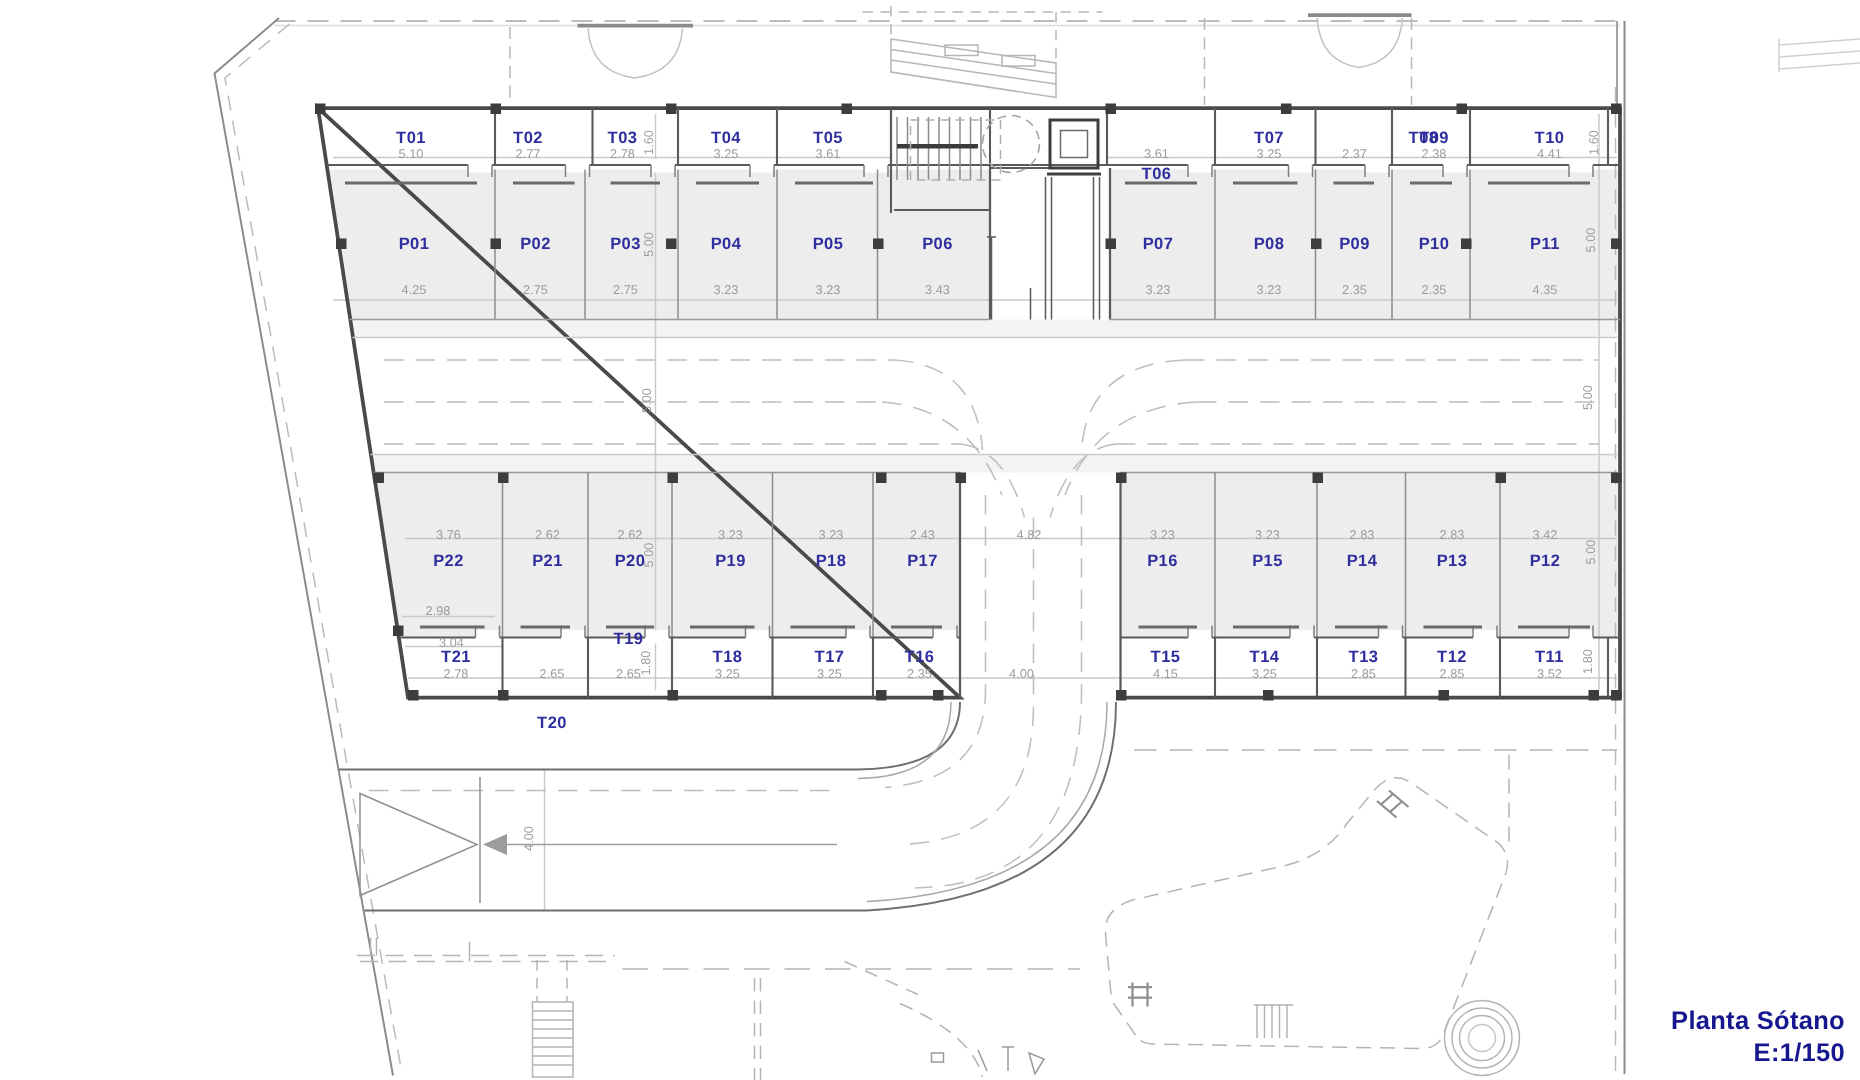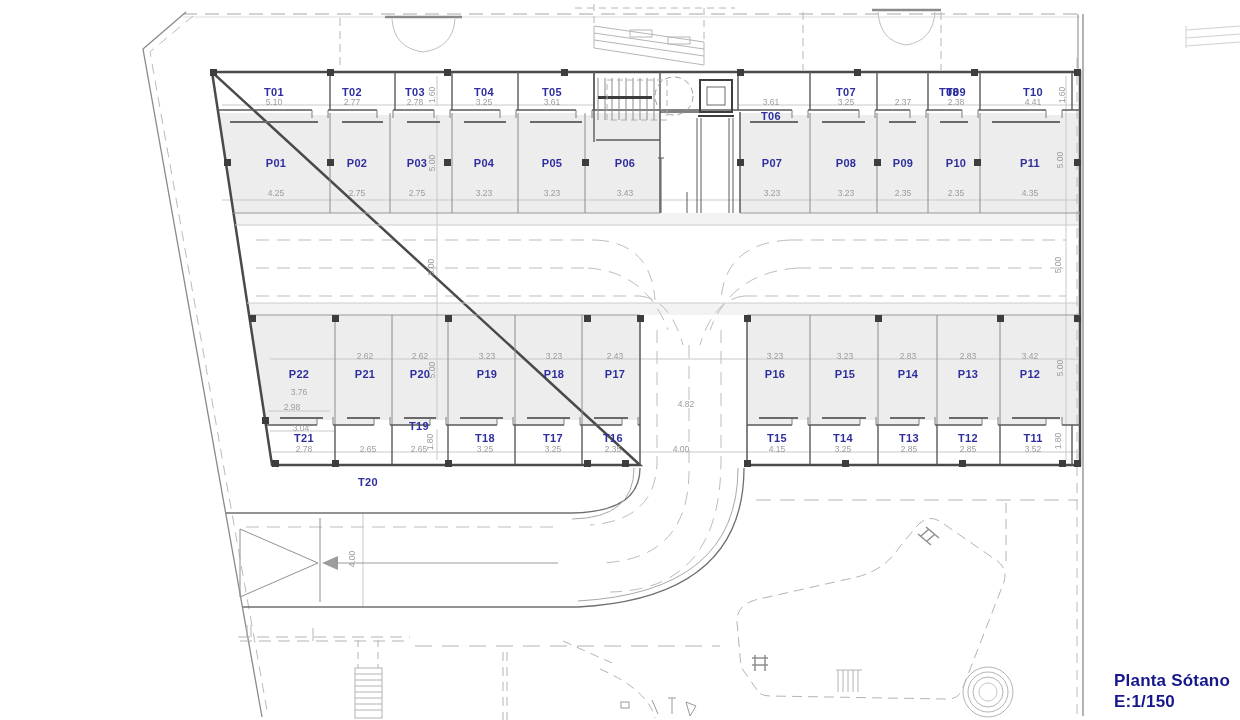--- a/index.html
+++ b/index.html
@@ -4,21 +4,21 @@
 <style>
   html,body{margin:0;padding:0;background:#fff;}
   .stage{position:relative;width:1240px;height:720px;background:#ffffff;overflow:hidden;
          font-family:"Liberation Sans",sans-serif;}
   .stage svg{position:absolute;left:0;top:0;}
   #labels{position:absolute;left:0;top:0;width:1240px;height:512px;pointer-events:none;}
   .lbl{position:absolute;transform:translate(-50%,-50%);font-weight:bold;font-size:11px;
        color:#2e2e9f;letter-spacing:.3px;white-space:nowrap;}
   .dim{position:absolute;transform:translate(-50%,-50%);font-size:8.5px;color:#9c9c9c;white-space:nowrap;}
   .dim.v{transform:translate(-50%,-50%) rotate(-90deg);}
-  .title{position:absolute;right:10px;bottom:8px;text-align:left;color:#16168e;
+  .title{position:absolute;right:10px;bottom:8px;text-align:right;color:#16168e;
          font-weight:bold;font-size:17px;line-height:21px;letter-spacing:.2px;}
   .disclaimer{position:absolute;left:28px;top:682px;width:292px;color:#8f8f8f;
               font-size:9.5px;line-height:12px;text-align:justify;}
 </style>
 </head>
 <body>
 
 <div class="stage">
 
 <svg width="1240" height="720" viewBox="0 0 1240 720">
@@ -309,21 +309,21 @@
       <div class="dim" style="left: 772px; top: 193px;">3.23</div>
       <div class="lbl" style="left: 846px; top: 163px;">P08</div>
       <div class="dim" style="left: 846px; top: 193px;">3.23</div>
       <div class="lbl" style="left: 903px; top: 163px;">P09</div>
       <div class="dim" style="left: 903px; top: 193px;">2.35</div>
       <div class="lbl" style="left: 956px; top: 163px;">P10</div>
       <div class="dim" style="left: 956px; top: 193px;">2.35</div>
       <div class="lbl" style="left: 1030px; top: 163px;">P11</div>
       <div class="dim" style="left: 1030px; top: 193px;">4.35</div>
       <div class="lbl" style="left: 299px; top: 374px;">P22</div>
-      <div class="dim" style="left: 299px; top: 356px; margin-top: 36px;">3.76</div>
+      <div class="dim" style="left: 299px; top: 356px;">3.76</div>
       <div class="lbl" style="left: 365px; top: 374px;">P21</div>
       <div class="dim" style="left: 365px; top: 356px;">2.62</div>
       <div class="lbl" style="left: 420px; top: 374px;">P20</div>
       <div class="dim" style="left: 420px; top: 356px;">2.62</div>
       <div class="lbl" style="left: 487px; top: 374px;">P19</div>
       <div class="dim" style="left: 487px; top: 356px;">3.23</div>
       <div class="lbl" style="left: 554px; top: 374px;">P18</div>
       <div class="dim" style="left: 554px; top: 356px;">3.23</div>
       <div class="lbl" style="left: 615px; top: 374px;">P17</div>
       <div class="dim" style="left: 615px; top: 356px;">2.43</div>
@@ -362,21 +362,21 @@
       <div class="dim v" style="left: 432px; top: 95px;">1.60</div>
       <div class="dim v" style="left: 432px; top: 163px;">5.00</div>
       <div class="dim v" style="left: 431px; top: 267px;">5.00</div>
       <div class="dim v" style="left: 432px; top: 370px;">5.00</div>
       <div class="dim v" style="left: 430px; top: 442px;">1.80</div>
       <div class="dim v" style="left: 1062px; top: 95px;">1.60</div>
       <div class="dim v" style="left: 1060px; top: 160px;">5.00</div>
       <div class="dim v" style="left: 1058px; top: 265px;">5.00</div>
       <div class="dim v" style="left: 1060px; top: 368px;">5.00</div>
       <div class="dim v" style="left: 1058px; top: 441px;">1.80</div>
-      <div class="dim" style="left: 686px; top: 356px; margin-top: 48px;">4.82</div>
+      <div class="dim" style="left: 686px; top: 356px;">4.82</div>
       <div class="dim" style="left: 681px; top: 449px;">4.00</div>
       <div class="dim v" style="left: 352px; top: 559px;">4.00</div>
       <div class="dim" style="left: 292px; top: 407px;">2.98</div>
       <div class="dim" style="left: 301px; top: 428px;">3.04</div>
     </div>
 
 
 <div class="title">
   <div>Planta Sótano</div>
   <div>E:1/150</div>

